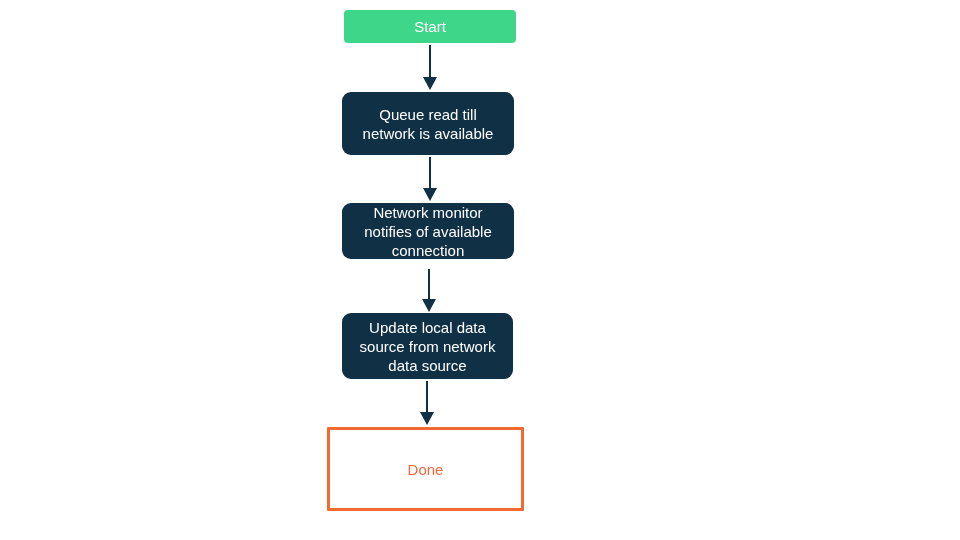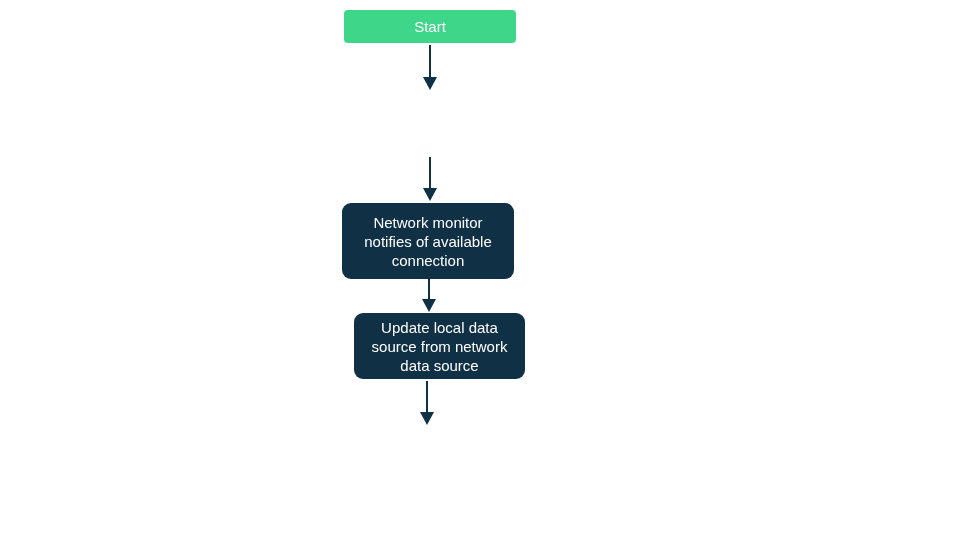--- a/index.html
+++ b/index.html
@@ -54,24 +54,24 @@
   .node-queue {
     left: 314px;
     top: 92px;
     width: 172px;
     height: 63px;
   }
   .node-monitor {
     left: 314px;
     top: 203px;
     width: 172px;
-    height: 76px;
+    height: 56px;
   }
   .node-update {
-    left: 326px;
+    left: 314px;
     top: 313px;
     width: 171px;
     height: 66px;
   }
 
   
   .node-done {
     left: 299px;
     top: 427px;
     width: 197px;
@@ -134,20 +134,24 @@
 
   <div class="node node-start">
     <span class="node-label">Start</span>
   </div>
 
   <div class="arrow arrow-1">
     <div class="stem"></div>
     <div class="head"></div>
   </div>
 
+  <div class="node node-process node-queue">
+    <span class="node-label">Queue read till
+network is available</span>
+  </div>
 
   <div class="arrow arrow-2">
     <div class="stem"></div>
     <div class="head"></div>
   </div>
 
   <div class="node node-process node-monitor">
     <span class="node-label">Network monitor
 notifies of available
 connection</span>
@@ -162,14 +166,17 @@
     <span class="node-label">Update local data
 source from network
 data source</span>
   </div>
 
   <div class="arrow arrow-4">
     <div class="stem"></div>
     <div class="head"></div>
   </div>
 
+  <div class="node node-done">
+    <span class="node-label">Done</span>
+  </div>
 
 </div>
 
 </body></html>

